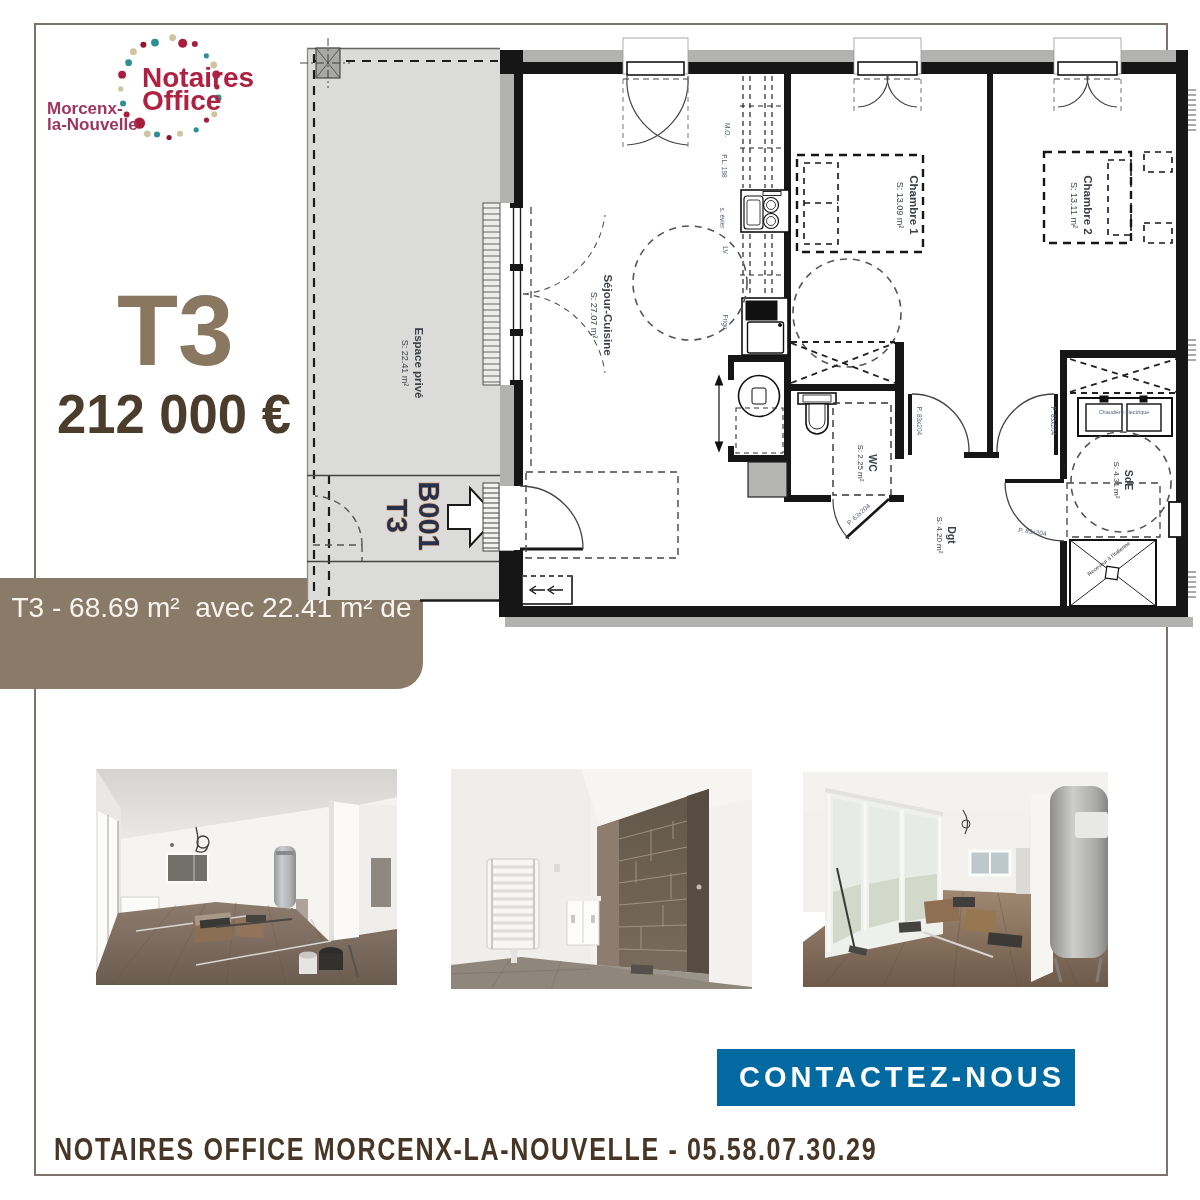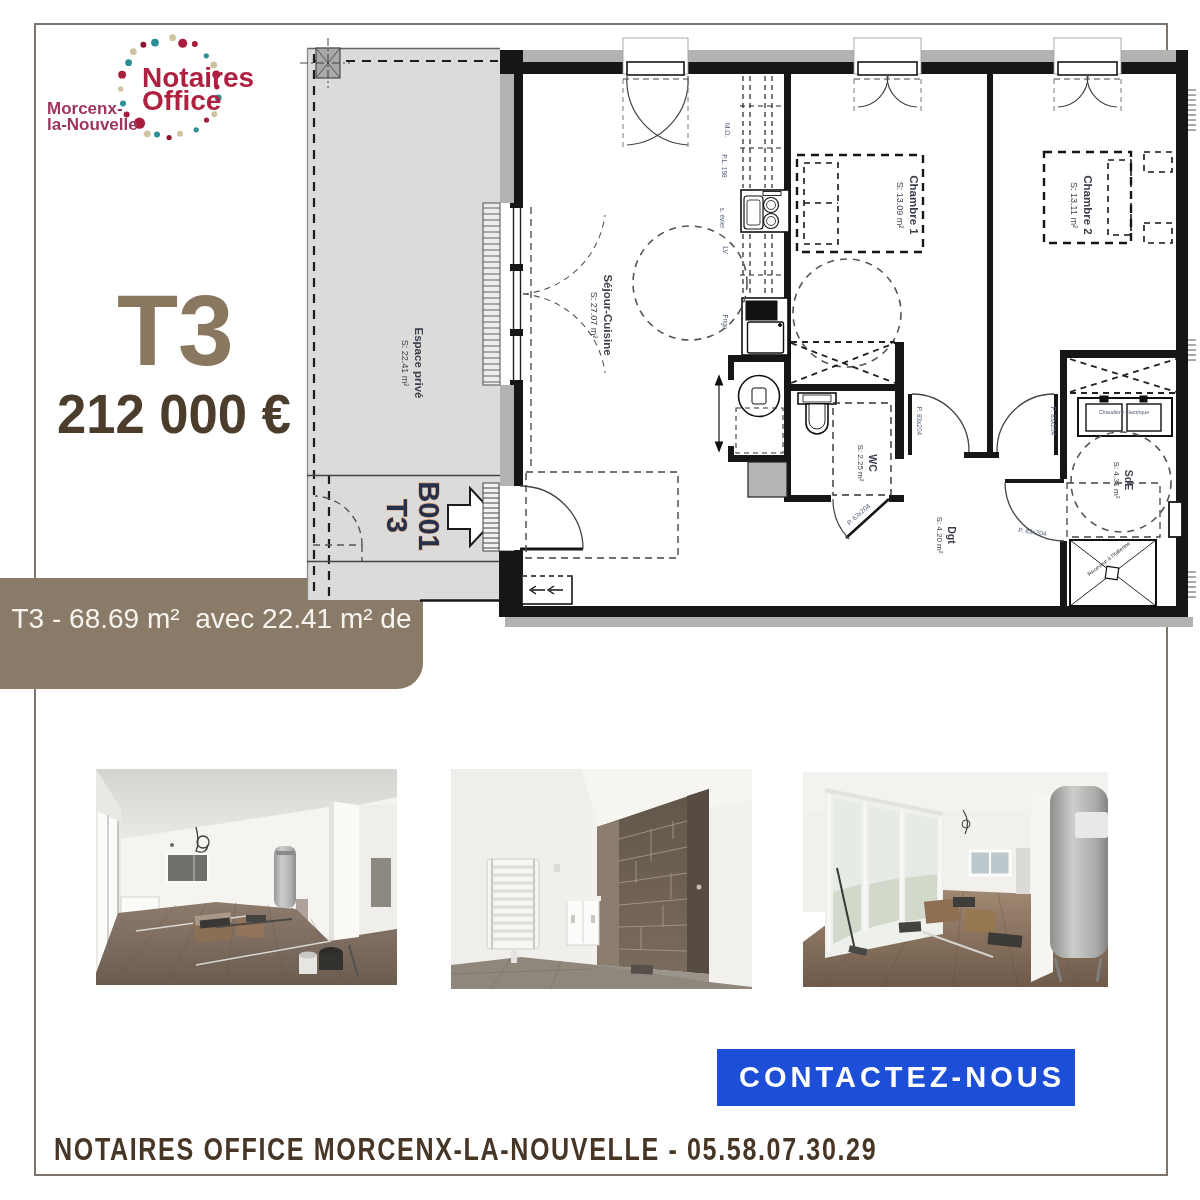--- a/index.html
+++ b/index.html
@@ -40,21 +40,21 @@
 <text x="142" y="110" font-size="28" font-weight="bold" fill="#ae2140" font-family="Liberation Sans">Office</text>
 <text x="47" y="114" font-size="17" font-weight="bold" fill="#9d3560" font-family="Liberation Sans">Morcenx-</text>
 <text x="47" y="130" font-size="17" font-weight="bold" fill="#9d3560" font-family="Liberation Sans">la-Nouvelle</text>
 </svg>
 
 <div class="abs" style="left:117px;top:280px;width:140px;font-size:100px;font-weight:bold;color:#897760;line-height:1;">T3</div>
 
 <div class="abs" style="left:57px;top:387px;width:330px;font-size:55px;font-weight:bold;color:#4c3c2b;line-height:1;transform:scaleX(0.956);transform-origin:left top;">212 000 €</div>
 
 <div class="abs" style="left:0;top:578px;width:423px;height:111px;background:#8a7a68;border-radius:0 26px 26px 0;color:#f7f4ef;font-size:28px;text-align:center;line-height:1.07;padding-top:0;">
-  <div style="margin-top:26px;">T3 - 68.69 m²&nbsp; avec 22.41 m² de</div>
+  <div style="margin-top:15px;">T3 - 68.69 m²&nbsp; avec 22.41 m² de</div>
 </div>
 
 <svg class="abs" style="left:280px;top:30px;z-index:1;" width="920" height="630" viewBox="280 30 920 630">
 <g fill="none" stroke-linecap="butt">
 
 <rect x="307" y="48" width="193" height="552" fill="#dbdbd9"></rect>
 <line x1="307" y1="48.5" x2="500" y2="48.5" stroke="#666" stroke-width="1.3"></line>
 <line x1="307.5" y1="48" x2="307.5" y2="600" stroke="#8a8a88" stroke-width="1.3"></line>
 
 <line x1="314" y1="54" x2="314" y2="598" stroke="#1c1c1c" stroke-width="2.2" stroke-dasharray="9,7"></line>
@@ -638,15 +638,15 @@
 <rect x="46" y="175" width="18" height="7" fill="#494743" transform="rotate(12 55 178)"></rect>
 
 <rect x="122" y="128" width="34" height="22" fill="#8e6f52" transform="rotate(-6 139 139)"></rect>
 <rect x="162" y="138" width="30" height="22" fill="#97774f" transform="rotate(5 177 149)"></rect>
 <rect x="150" y="125" width="22" height="10" fill="#403e3a"></rect>
 <rect x="185" y="162" width="34" height="12" fill="#3c3a36" transform="rotate(6 202 168)"></rect>
 <rect x="96" y="150" width="22" height="10" fill="#45433f" transform="rotate(-4 107 155)"></rect>
 <line x1="120" y1="160" x2="190" y2="185" stroke="#d6d4d0" stroke-width="2"></line>
 </svg>
 
-<div class="abs" style="left:717px;top:1049px;width:358px;height:57px;background:#1d4ed8;color:#fff;font-size:29px;font-weight:bold;letter-spacing:4px;text-align:center;line-height:57px;text-indent:12px;">CONTACTEZ-NOUS</div>
+<div class="abs" style="left:717px;top:1049px;width:358px;height:57px;background:#0369a1;color:#fff;font-size:29px;font-weight:bold;letter-spacing:4px;text-align:center;line-height:57px;text-indent:12px;">CONTACTEZ-NOUS</div>
 
 <div class="abs" style="left:54px;top:1134px;font-size:31px;font-weight:bold;letter-spacing:2px;color:#473626;line-height:1;transform:scaleX(0.81);transform-origin:left top;white-space:nowrap;">NOTAIRES OFFICE MORCENX-LA-NOUVELLE - 05.58.07.30.29</div>
 
 </body></html>

